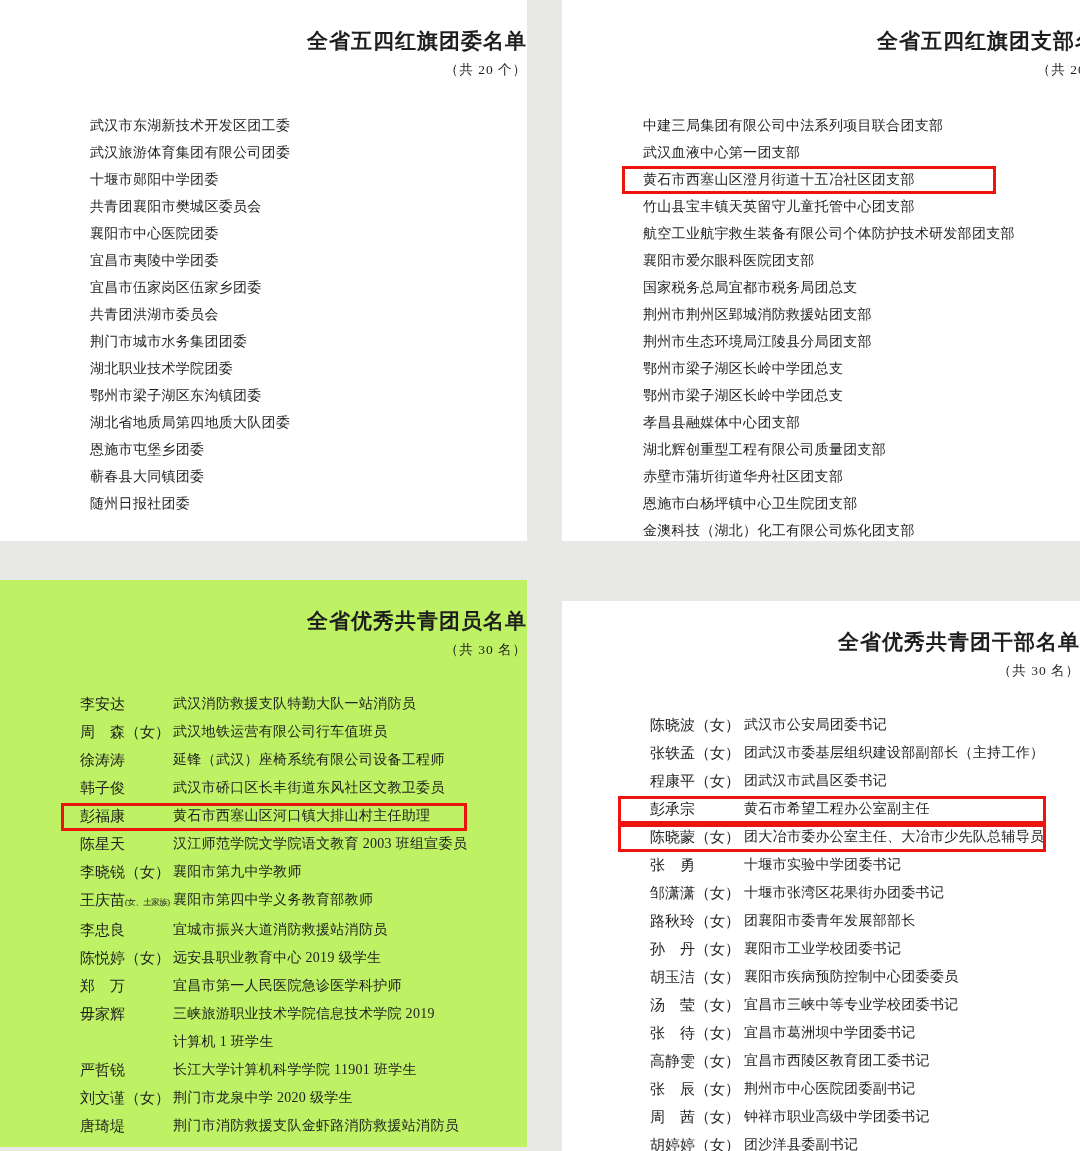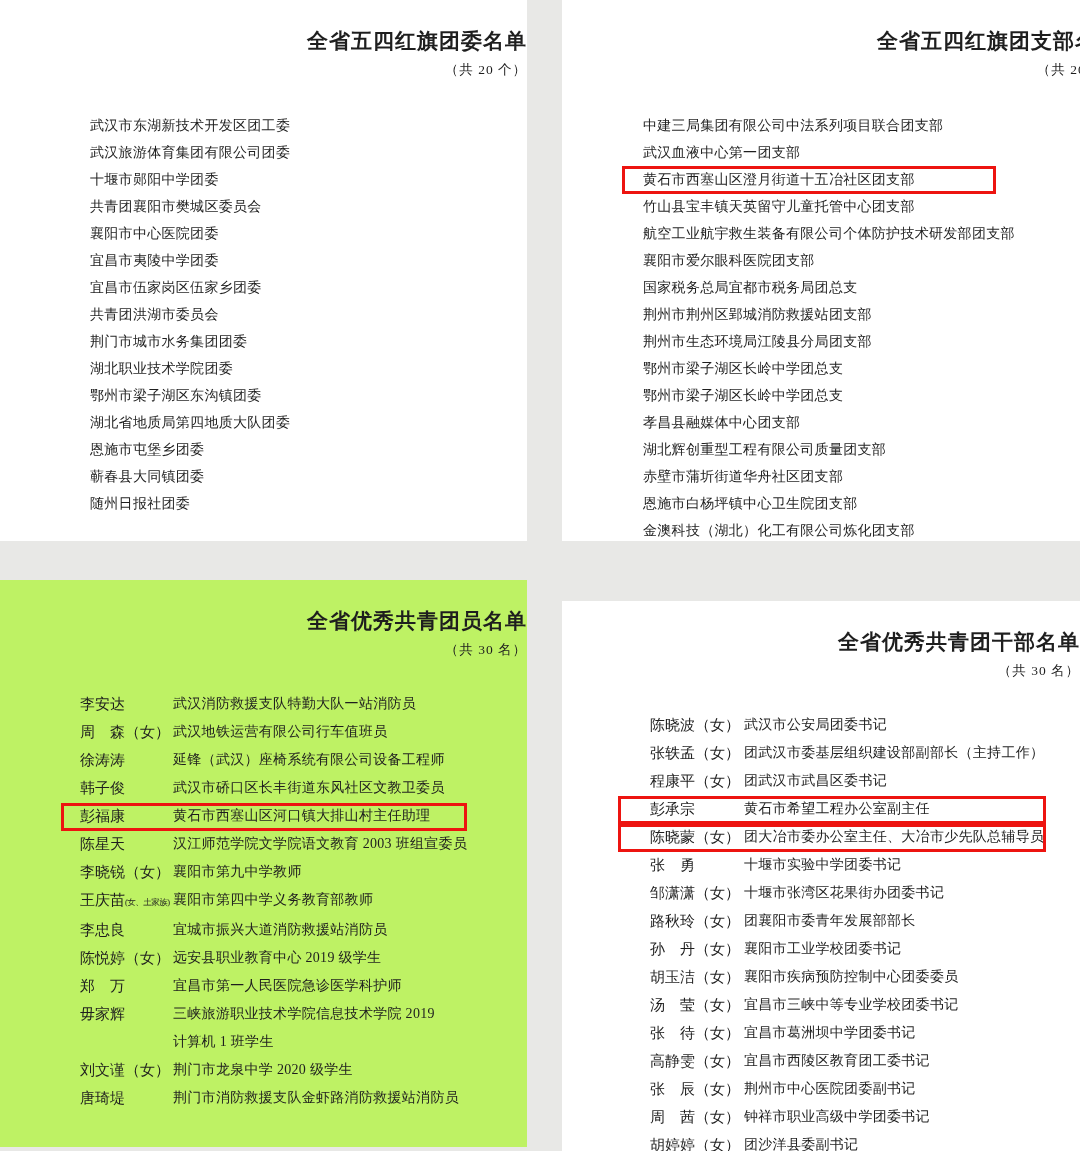--- a/index.html
+++ b/index.html
@@ -105,20 +105,21 @@
       <div class="row"><span class="name">徐涛涛</span><span class="desc">延锋（武汉）座椅系统有限公司设备工程师</span></div>
       <div class="row"><span class="name">韩子俊</span><span class="desc">武汉市硚口区长丰街道东风社区文教卫委员</span></div>
       <div class="row hl"><span class="name">彭福康</span><span class="desc">黄石市西塞山区河口镇大排山村主任助理</span></div>
       <div class="row"><span class="name">陈星天</span><span class="desc">汉江师范学院文学院语文教育 2003 班组宣委员</span></div>
       <div class="row"><span class="name">李晓锐（女）</span><span class="desc">襄阳市第九中学教师</span></div>
       <div class="row"><span class="name">王庆苗<span class="note">(女、土家族)</span></span><span class="desc">襄阳市第四中学义务教育部教师</span></div>
       <div class="row"><span class="name">李忠良</span><span class="desc">宜城市振兴大道消防救援站消防员</span></div>
       <div class="row"><span class="name">陈悦婷（女）</span><span class="desc">远安县职业教育中心 2019 级学生</span></div>
       <div class="row"><span class="name">郑　万</span><span class="desc">宜昌市第一人民医院急诊医学科护师</span></div>
       <div class="row"><span class="name">毋家辉</span><span class="desc">三峡旅游职业技术学院信息技术学院 2019<br>计算机 1 班学生</span></div>
+      <div class="row"><span class="name">严哲锐</span><span class="desc">长江大学计算机科学学院 11901 班学生</span></div>
       <div class="row"><span class="name">刘文谨（女）</span><span class="desc">荆门市龙泉中学 2020 级学生</span></div>
       <div class="row"><span class="name">唐琦堤</span><span class="desc">荆门市消防救援支队金虾路消防救援站消防员</span></div>
     </div>
 </div>
 
 <div class="panel" id="p3" style="background: rgb(255, 255, 255);">
   <div class="title">全省优秀共青团干部名单</div>
   <div class="subtitle">（共 30 名）</div>
   <div class="list">
       <div class="row"><span class="name">陈晓波（女）</span><span class="desc">武汉市公安局团委书记</span></div>

